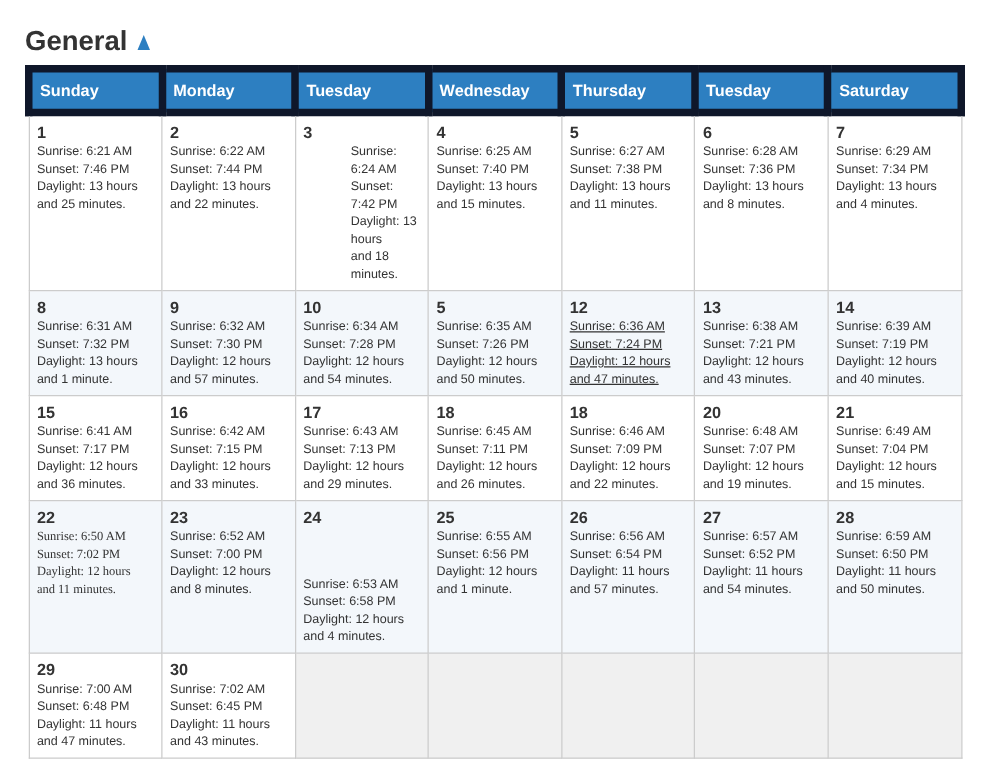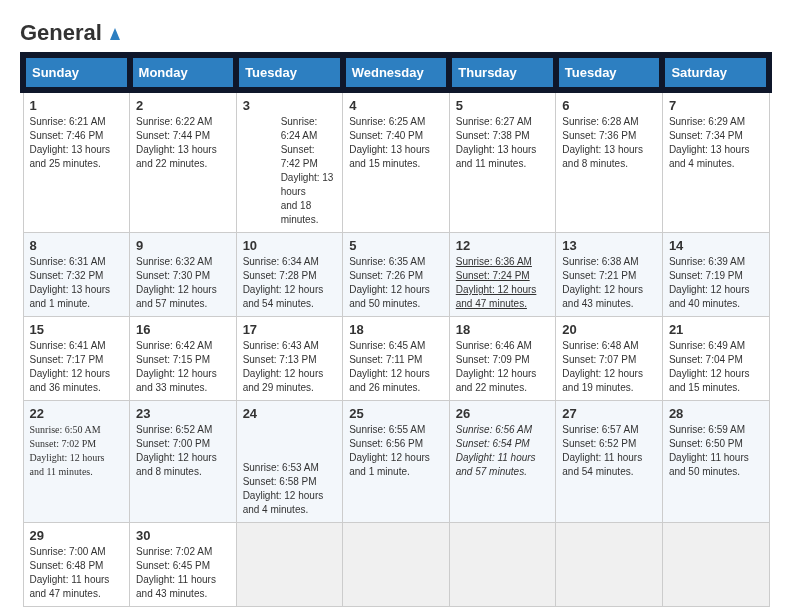--- a/index.html
+++ b/index.html
@@ -289,21 +289,21 @@
         </td>
         <td>
           <span class="day-num">25</span>
           <div class="day-info" style="white-space: pre-line;">Sunrise: 6:55 AM
 Sunset: 6:56 PM
 Daylight: 12 hours
 and 1 minute.</div>
         </td>
         <td>
           <span class="day-num">26</span>
-          <div class="day-info" style="white-space: pre-line; font-style: italic;">Sunrise: 6:56 AM
+          <div class="day-info" style="white-space: pre-line;">Sunrise: 6:56 AM
 Sunset: 6:54 PM
 Daylight: 11 hours
 and 57 minutes.</div>
         </td>
         <td>
           <span class="day-num">27</span>
           <div class="day-info" style="white-space: pre-line;">Sunrise: 6:57 AM
 Sunset: 6:52 PM
 Daylight: 11 hours
 and 54 minutes.</div>

